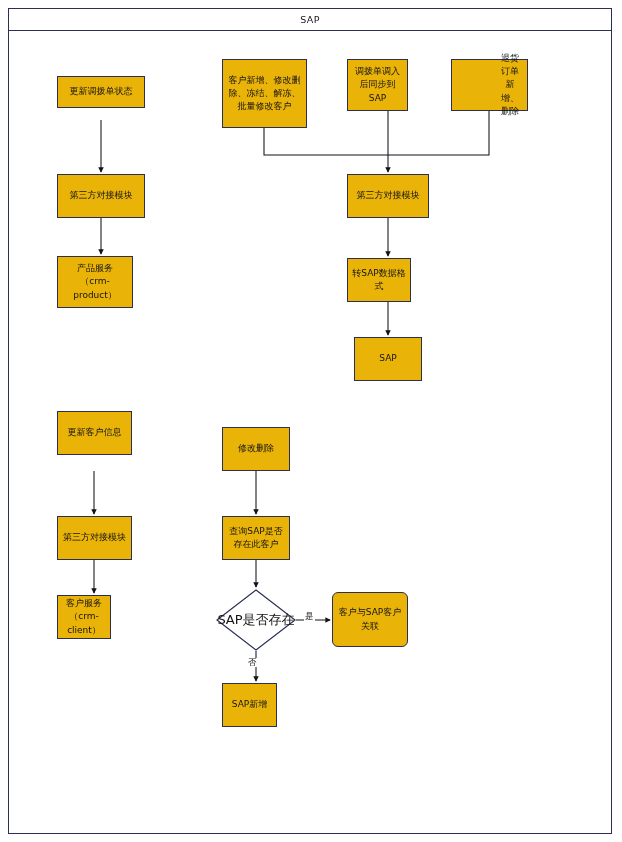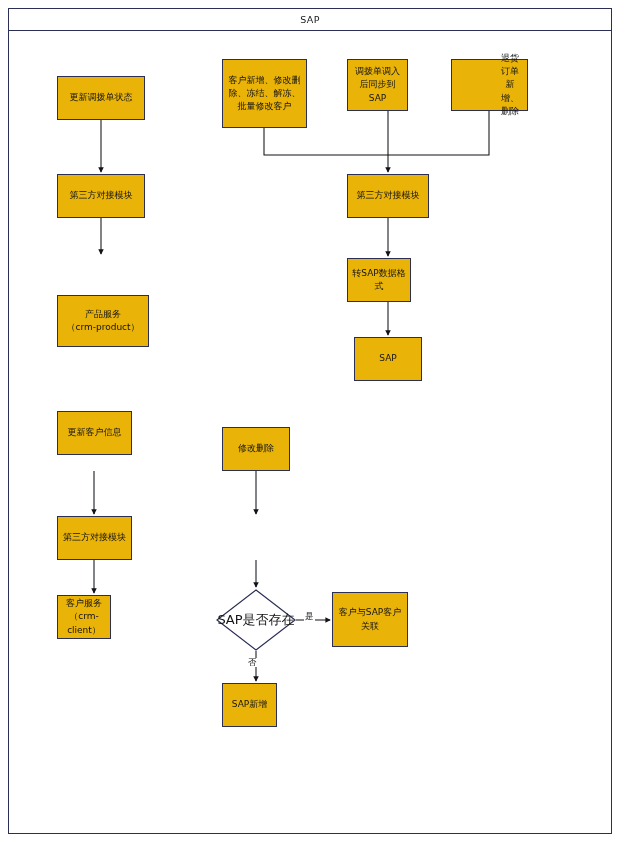--- a/index.html
+++ b/index.html
@@ -144,25 +144,25 @@
       <path d="M 94 471 L 94 514" marker-end="url(#arrow)"></path>
       <path d="M 94 560 L 94 593" marker-end="url(#arrow)"></path>
 
       <path d="M 256 471 L 256 514" marker-end="url(#arrow)"></path>
       <path d="M 256 560 L 256 587" marker-end="url(#arrow)"></path>
       <path d="M 296 620 L 330 620" marker-end="url(#arrow)"></path>
       <path d="M 256 651 L 256 681" marker-end="url(#arrow)"></path>
     </g>
   </svg>
 
-  <div class="node" style="left:57px; top:76px; width:88px; height:44px;text-align:center;">更新调拨单状态</div>
+  <div class="node" style="left:57px; top:76px; width:88px; height:32px;text-align:center;">更新调拨单状态</div>
 
   <div class="node" style="left:57px; top:174px; width:88px; height:44px;">第三方对接模块</div>
 
-  <div class="node" style="left:57px; top:256px; width:92px; height:52px;margin-top:39px;">产品服务
+  <div class="node" style="left:57px; top:256px; width:76px; height:52px;">产品服务
 （crm-product）</div>
 
   <div class="node" style="left:222px; top:59px; width:85px; height:69px;">客户新增、修改删除、冻结、解冻、批量修改客户</div>
 
   <div class="node" style="left:347px; top:59px; width:61px; height:52px;">调拨单调入后同步到SAP</div>
 
   <div class="node" style="left:451px; top:59px; width:77px; height:52px;padding-left:45px;">退货订单新增、删除</div>
 
   <div class="node" style="left:347px; top:174px; width:82px; height:44px;">第三方对接模块</div>
 
@@ -172,29 +172,30 @@
 
   <div class="node" style="left:57px; top:411px; width:75px; height:44px;">更新客户信息</div>
 
   <div class="node" style="left:57px; top:516px; width:75px; height:44px;">第三方对接模块</div>
 
   <div class="node" style="left:57px; top:595px; width:54px; height:44px;">客户服务
 （crm-client）</div>
 
   <div class="node" style="left:222px; top:427px; width:68px; height:44px;">修改删除</div>
 
+  <div class="node" style="left:222px; top:516px; width:68px; height:44px;">查询SAP是否存在此客户</div>
 
   <div class="decision" style="left:216px; top:589px; width:80px; height:62px;">
     <svg class="dia-shape" viewBox="0 0 80 62" xmlns="http://www.w3.org/2000/svg">
       <polygon points="40,1 79,31 40,61 1,31" fill="#ffffff" stroke="#2b2f55" stroke-width="1.2"></polygon>
     </svg>
     <div class="dia-label">SAP是否存在</div>
   </div>
 
-  <div class="node" style="left:332px; top:592px; width:76px; height:55px;">客户与SAP客户关联</div>
+  <div class="node" style="left:332px; top:592px; width:76px; height:55px;border-radius:6px;">客户与SAP客户关联</div>
 
   <div class="node" style="left:222px; top:683px; width:55px; height:44px;">SAP新增</div>
 
   <div class="edge-label" style="left:304px; top:612px;">是</div>
 
   <div class="edge-label" style="left:247px; top:658px;">否</div>
 
 </div>
 
 </body></html>

